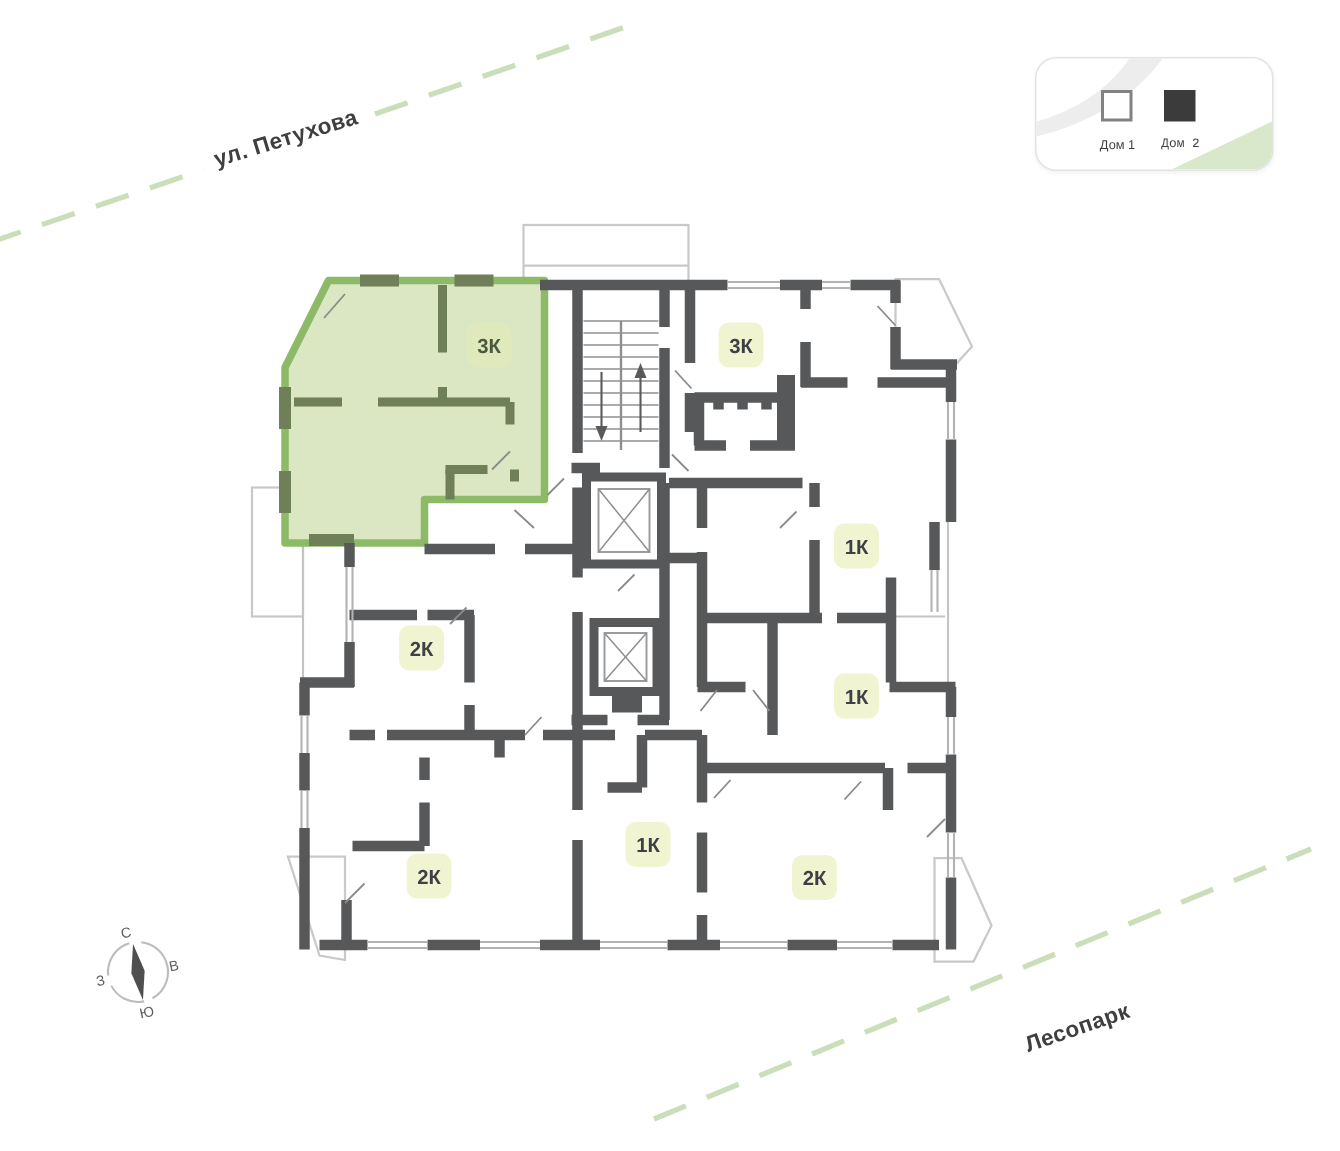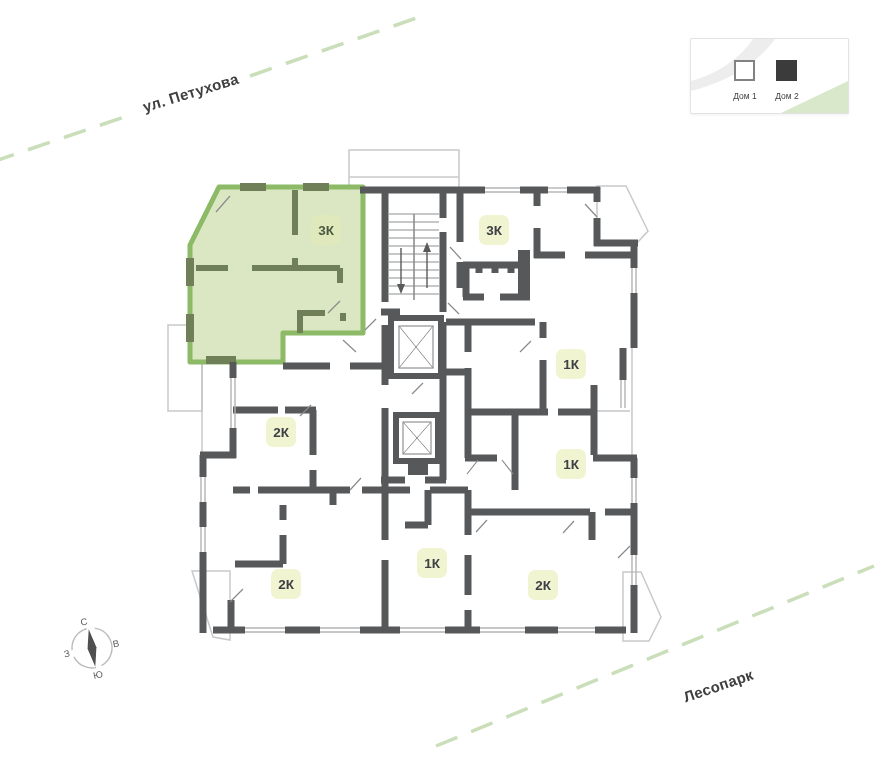--- a/index.html
+++ b/index.html
@@ -21,28 +21,28 @@
   .badge-text.sel{fill:#4b5940;}
   .apt-sel{fill:#dbe6c3;stroke:#8cba67;stroke-width:5;stroke-linejoin:round;cursor:pointer;}
   .dash{stroke:#c9deb9;stroke-width:3.5;stroke-dasharray:23 15;stroke-linecap:butt;}
   .compass-letter{font-size:9.5px;fill:#5c5c5c;text-anchor:middle;}
   
   .street-label{position:absolute;font-size:15px;font-weight:bold;color:#3f3f3f;letter-spacing:.3px;white-space:nowrap;}
   .street-top{left:141px;top:84px;transform:rotate(-17deg);}
   .park-bottom{left:682px;top:677px;transform:rotate(-19deg);}
   
   .legend{position:absolute;left:690px;top:38px;width:157px;height:74px;background:#fff;
-    border:1px solid #e3e3e3;border-radius:1px;overflow:hidden;box-shadow:0 1px 3px rgba(0,0,0,.06);}
+    border:1px solid #e3e3e3;border-radius:14px;overflow:hidden;box-shadow:0 1px 3px rgba(0,0,0,.06);}
   .legend svg{position:absolute;left:0;top:0;}
   .lg-sq{position:absolute;top:21px;width:21px;height:21px;box-sizing:border-box;cursor:pointer;}
   .lg-sq.outline{left:43px;background:#fff;border:2px solid #828282;}
   .lg-sq.filled{left:85px;background:#3b3b3b;}
   .lg-label{position:absolute;top:52px;width:40px;text-align:center;font-size:8.5px;color:#3f3f3f;}
   .lg-label.l1{left:34px;}
-  .lg-label.l2{left:76px;}
+  .lg-label.l2{left:76px;font-family:Liberation Mono, monospace;}
 </style>
 </head>
 <body>
 
 <div class="stage">
 
 <svg width="893" height="767" viewBox="0 0 893 767">
 
   <g fill="none">
     <line class="dash" x1="-8" y1="162" x2="136" y2="113"></line>

